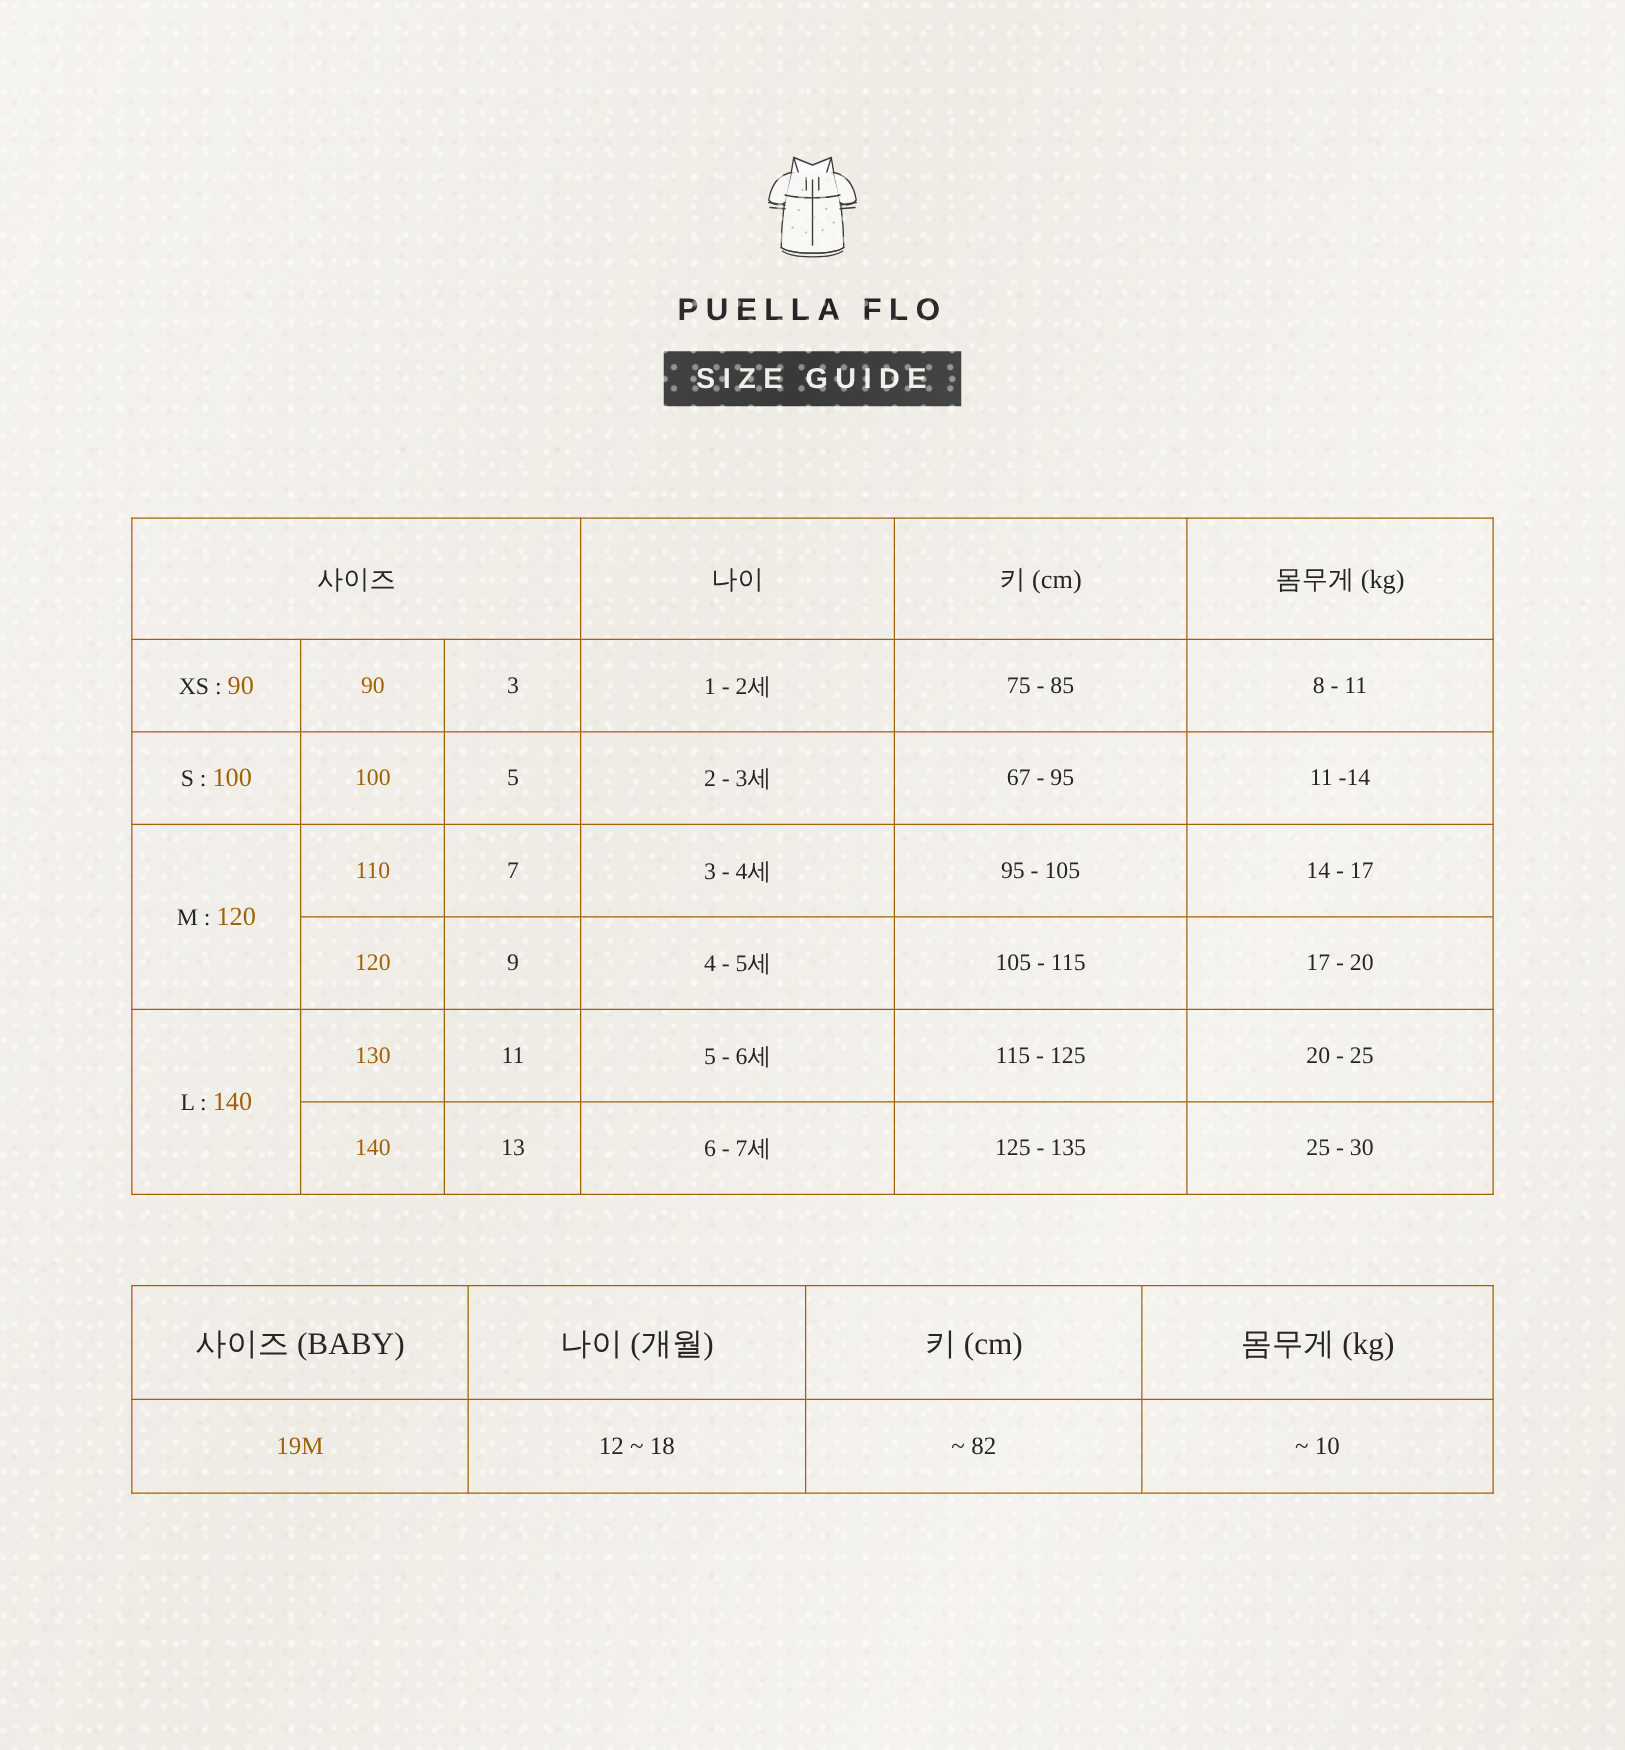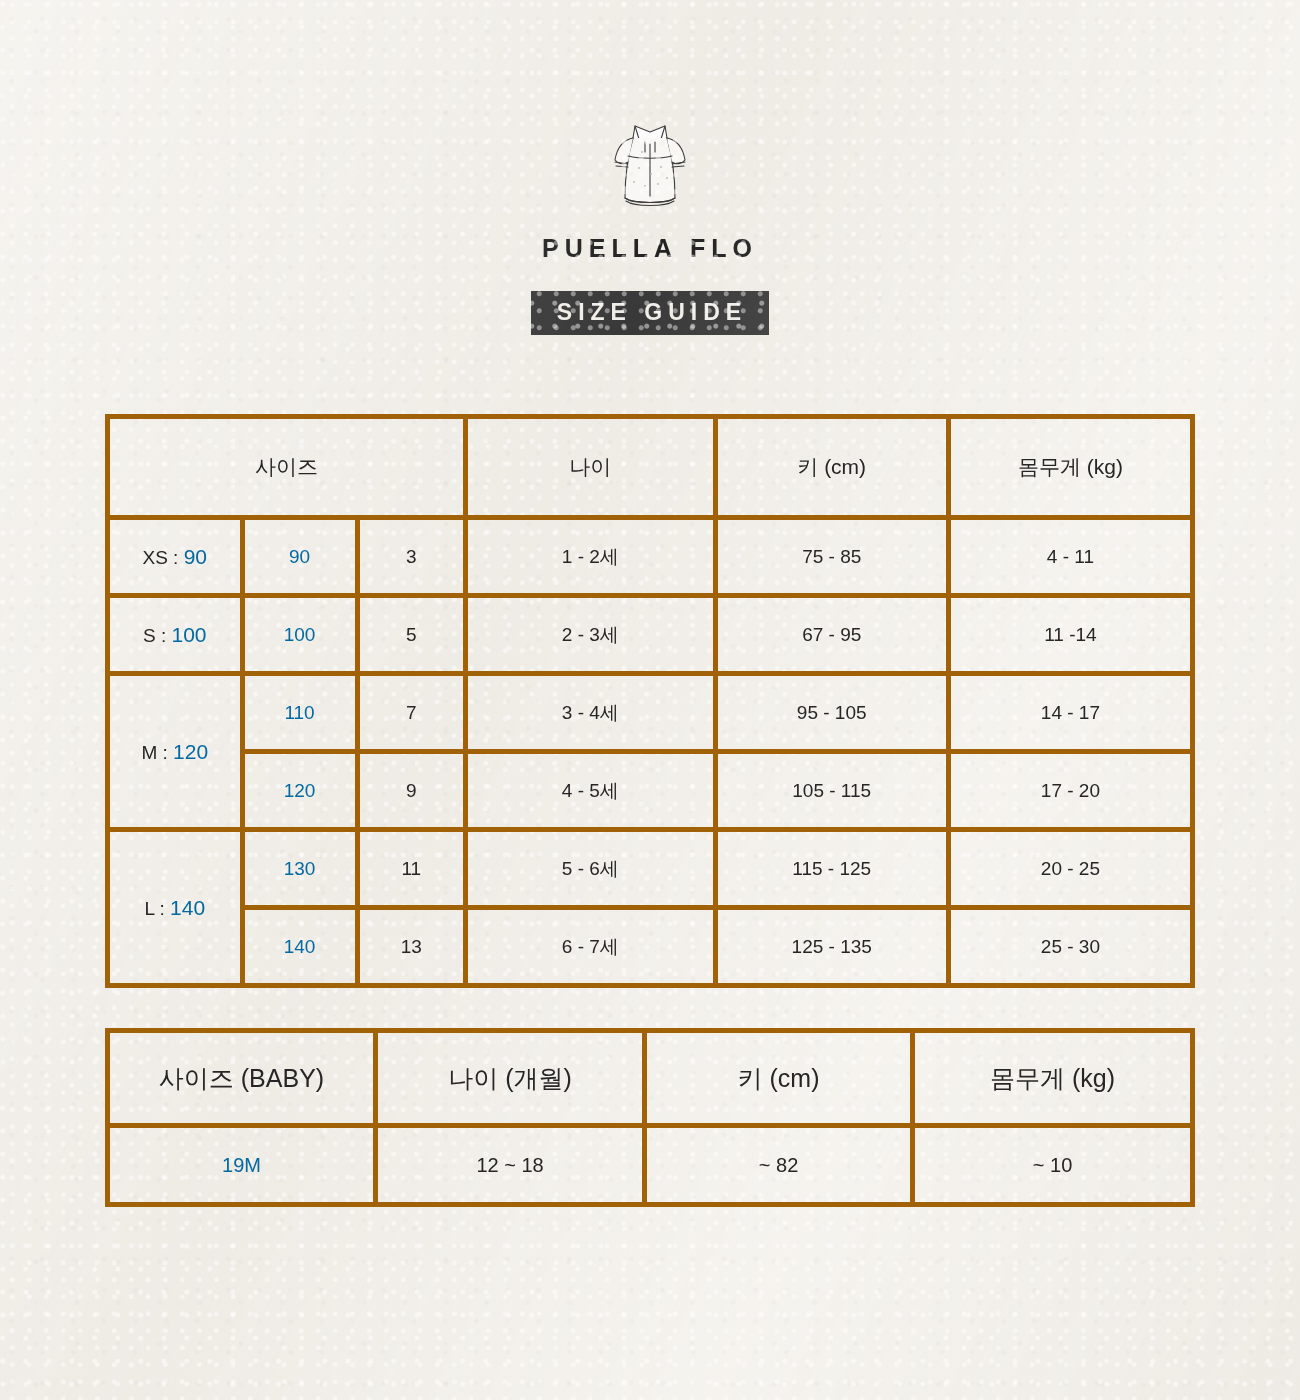--- a/index.html
+++ b/index.html
@@ -49,21 +49,21 @@
   }
   .brand-title {
     margin-top: 12px;
     font-size: 25px;
     letter-spacing: 6px;
     font-weight: bold;
     color: #232323;
   }
   .size-guide-badge {
     display: inline-block;
-    margin-top: 28px;
+    margin-top: 18px;
     background: #3a3a3a;
     color: #f4f1ec;
     font-size: 23px;
     letter-spacing: 6px;
     font-weight: bold;
     padding: 8px 22px 9px 26px;
   }
 
   
   .table-wrap {
@@ -73,38 +73,39 @@
   }
   #kids-table-wrap { top: 414px; }
   #baby-table-wrap { top: 1028px; }
 
   table {
     border-collapse: collapse;
     width: 100%;
     table-layout: fixed;
   }
   table, th, td {
-    border: 5px solid #a16207;
+    border: 1px solid #a16207;
+    font-family: Liberation Serif, serif;
   }
   th, td {
     text-align: center;
     font-weight: normal;
     color: #262626;
     font-size: 19px;
     background: transparent;
   }
   thead th {
     height: 94px;
     font-size: 21px;
   }
   tbody td {
     height: 71px;
   }
   .accent {
-    color: #0369a1;
+    color: #a16207;
   }
   .size-label {
     font-size: 19px;
   }
   .size-label .accent {
     font-size: 21px;
   }
   
   #baby-table thead th { height: 88px; font-size: 25px; }
   #baby-table tbody td { height: 72px; font-size: 20px; }
@@ -172,21 +173,21 @@
         </tr>
       </thead>
       <tbody>
 
         <tr>
           <td class="size-label"><span>XS : </span><span class="accent">90</span></td>
           <td class="accent">90</td>
           <td>3</td>
           <td>1 - 2세</td>
           <td>75 - 85</td>
-          <td>4 - 11</td>
+          <td>8 - 11</td>
         </tr>
 
         <tr>
           <td class="size-label"><span>S : </span><span class="accent">100</span></td>
           <td class="accent">100</td>
           <td>5</td>
           <td>2 - 3세</td>
           <td>67 - 95</td>
           <td>11 -14</td>
         </tr>

